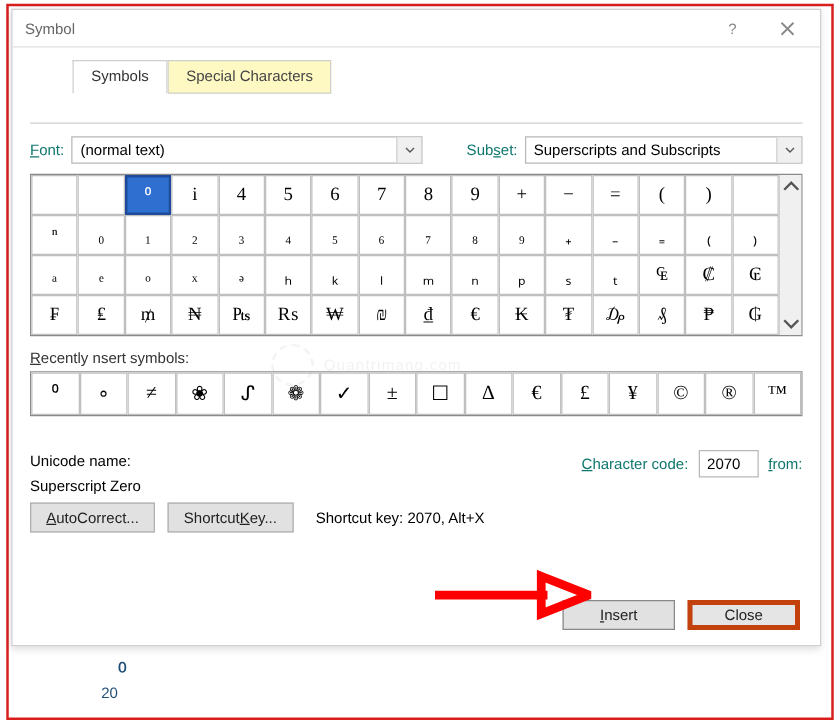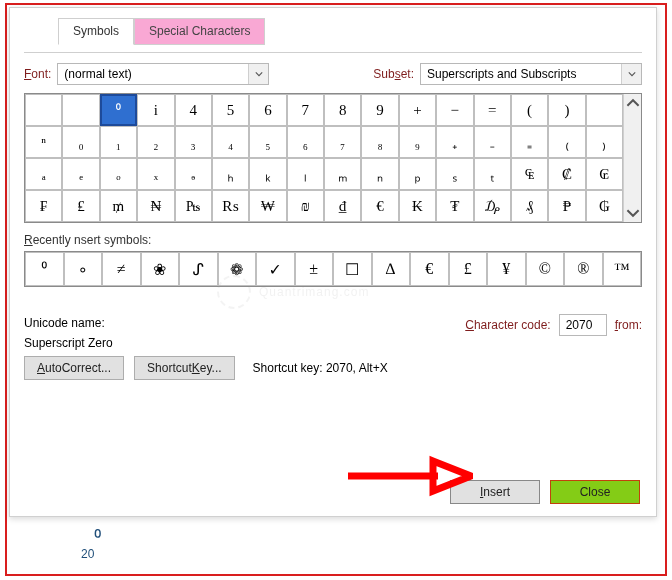--- a/index.html
+++ b/index.html
@@ -5,27 +5,27 @@
 * { box-sizing: border-box; margin: 0; padding: 0; font-family: "Segoe UI", Tahoma, sans-serif; font-size: 12px; }
 body { background: #fff; width: 672px; height: 580px; position: relative; }
 .shell { position: absolute; left: 5px; top: 3px; width: 662px; height: 573px; border: 2px solid #d91e1e; background: #fff; }
 .dialog { position: absolute; left: 2px; top: 2px; width: 648px; height: 510px; background: #fff; border: 1px solid #d0d0d0; box-shadow: 0 2px 6px rgba(0,0,0,.15); }
 .titlebar { height: 30px; display: flex; align-items: center; justify-content: space-between; padding: 0 6px 0 10px; color: #666; border-bottom: 1px solid #e0e0e0; }
 .titlebar .title { font-size: 12px; }
 .tbicons { display: flex; gap: 4px; }
 .tbicons div { width: 40px; height: 26px; display: flex; align-items: center; justify-content: center; color: #888; }
 .tbicons svg { width: 12px; height: 12px; }
 .content { padding: 10px 14px 12px; }
-.tabs { display: flex; gap: 0; margin-bottom: 8px; padding-left: 34px; }
+.tabs { display: flex; gap: 0; margin-bottom: 24px; padding-left: 34px; }
 .tab { padding: 5px 14px 6px; background: #fff; border: 1px solid #cfcfcf; color: #333; position: relative; }
 .tab.active { background: #fff; border-bottom: 1px solid #fff; z-index: 2; }
-.tab.inactive { background: #f9a8d4; color: #444; }
+.tab.inactive { background: #fef9c3; color: #444; }
 .tabstrip { border-bottom: 1px solid #cfcfcf; margin-top: -1px; margin-bottom: 10px; }
 .row { display: flex; align-items: center; gap: 6px; margin-bottom: 8px; }
-.lbl { color: #7f1d1d; }
+.lbl { color: #0f766e; }
 .u { text-decoration: underline; text-decoration-thickness: 1px; }
 .combo { display: flex; align-items: center; border: 1px solid #b8b8b8; background: #fff; height: 22px; }
 .combo input { border: none; outline: none; flex: 1; padding: 0 6px; height: 20px; font-size: 12px; background: transparent; }
 .combo .arrow { width: 20px; height: 20px; border-left: 1px solid #cfcfcf; display: flex; align-items: center; justify-content: center; background: #f0f0f0; }
 .combo .arrow svg { width: 8px; height: 8px; }
 .gridwrap { display: flex; border: 1px solid #8a8a8a; background: #fff; }
 .grid { display: grid; grid-template-columns: repeat(16, 1fr); flex: 1; }
 .cell { border: 1px solid #bfbfbf; height: 32px; display: flex; align-items: center; justify-content: center; font-size: 15px; font-family: "Times New Roman", serif; background: #fff; color: #000; }
 .cell.sel { background: #2f6fd0; color: #fff; outline: 2px solid #1d4a9a; outline-offset: -2px; }
 .vscroll { width: 18px; background: #f0f0f0; border-left: 1px solid #cfcfcf; display: flex; flex-direction: column; justify-content: space-between; align-items: center; padding: 2px 0; }
@@ -35,45 +35,56 @@
 .recent .cell { height: 34px; font-size: 16px; }
 .metarow { display: flex; align-items: center; gap: 8px; margin-top: 12px; }
 .metarow .left { flex: 1; margin-top: 17px; }
 .codeinput { width: 48px; }
 .btn { border: 1px solid #adadad; background: #e1e1e1; padding: 3px 12px; height: 24px; display: inline-flex; align-items: center; justify-content: center; color: #222; }
 .btnrow { display: flex; gap: 10px; margin-top: 6px; align-items: center; }
 .shortcut { margin-left: 8px; }
 .footer { position: absolute; bottom: 12px; right: 16px; display: flex; gap: 10px; }
 .btn2 { width: 90px; height: 24px; display: inline-flex; align-items: center; justify-content: center; }
 .btn2.primary { background: #e1e1e1; border: 1px solid #888; }
-.btn2.close { background: #84cc16; border: 1px solid #c2410c; text-align: right; }
+.btn2.close { background: #e5e5e5; border: 4px solid #c2410c; text-align: right; }
 .arrow-annot { position: absolute; left: 336px; top: 450px; pointer-events: none; }
 .arrow-annot svg { width: 130px; height: 42px; }
 .docbody { position: absolute; left: 74px; top: 520px; font-family: "Times New Roman", serif; font-size: 34px; color: #1f4e79; }
 .sup0 { font-size: 20px; vertical-align: super; }
 .wm { position: absolute; top: 270px; left: 210px; opacity: 0.13; font-size: 26px; color: #999; display:flex; align-items:center; gap:8px; pointer-events:none; font-family: sans-serif; letter-spacing:1px; }
 .wm-gear { width:34px; height:34px; border:2px dashed #aaa; border-radius:50%; display:inline-block; }
 </style>
 </head>
 <body>
 
 <div class="shell">
   <div class="dialog">
 
+    <div class="titlebar">
+      <span class="title">Symbol</span>
+      <div class="tbicons">
+        <div>?</div>
+        <div>
+          <svg viewBox="0 0 10 10">
+              <path d="M1 1 L9 9 M9 1 L1 9" stroke="#888" stroke-width="1.2"></path>
+            </svg>
+        </div>
+      </div>
+    </div>
 
     <div class="content">
       <div class="tabs">
         <div class="tab active"><span>Symbols</span></div>
         <div class="tab inactive"><span>Special Characters</span></div>
       </div>
       <div class="tabstrip"></div>
 
       <div class="row">
         <span class="lbl"><span class="u">F</span><span>ont:</span></span>
-        <div class="combo" style="width:212px">
+        <div class="combo" style="width:281px">
           <input value="(normal text)" style="">
           <div class="arrow">
               <svg viewBox="0 0 10 10">
                 <path d="M1 3 L5 7 L9 3" fill="none" stroke="#555" stroke-width="1.4"></path>
               </svg>
             </div>
         </div>
         <span style="flex:1"></span>
         <span class="lbl"><span>Sub</span><span class="u">s</span><span>et:</span></span>
         <div class="combo" style="width:222px">

